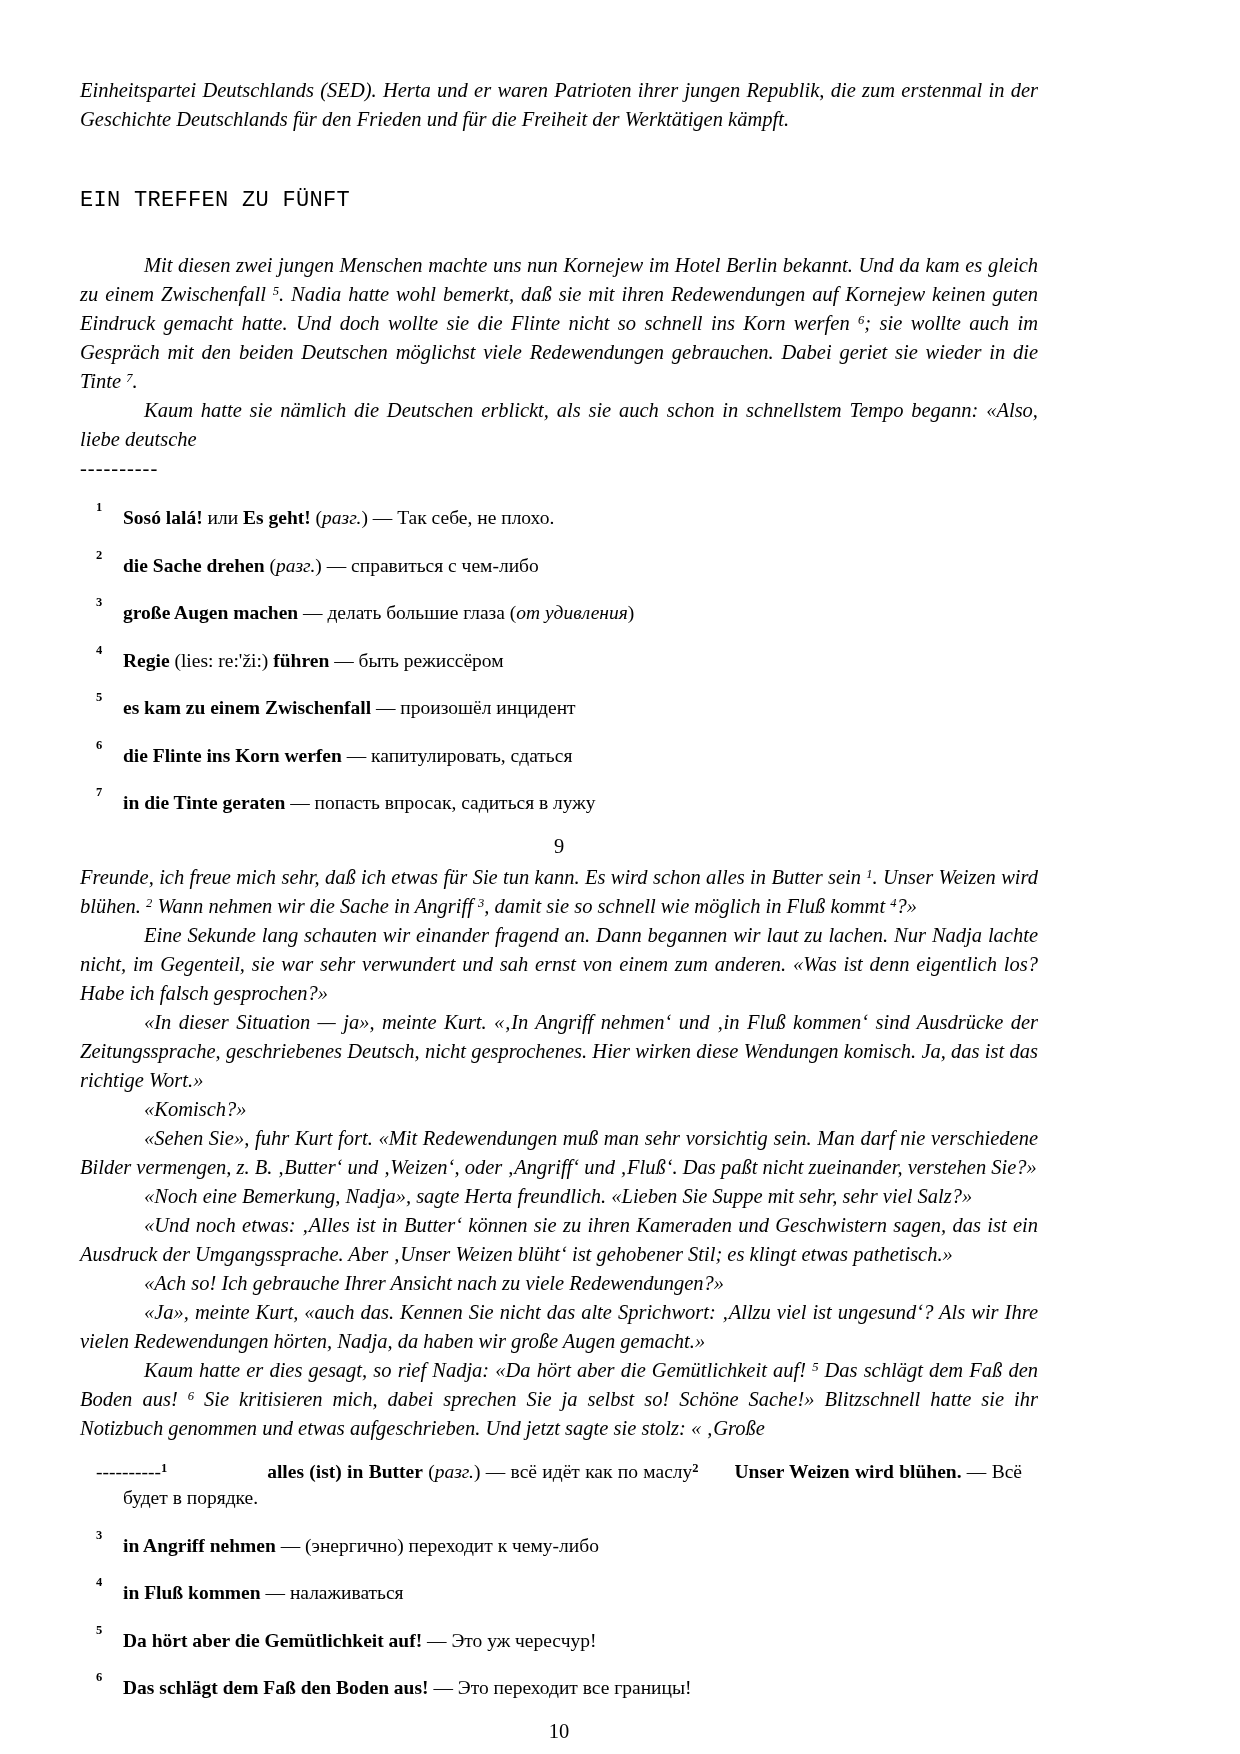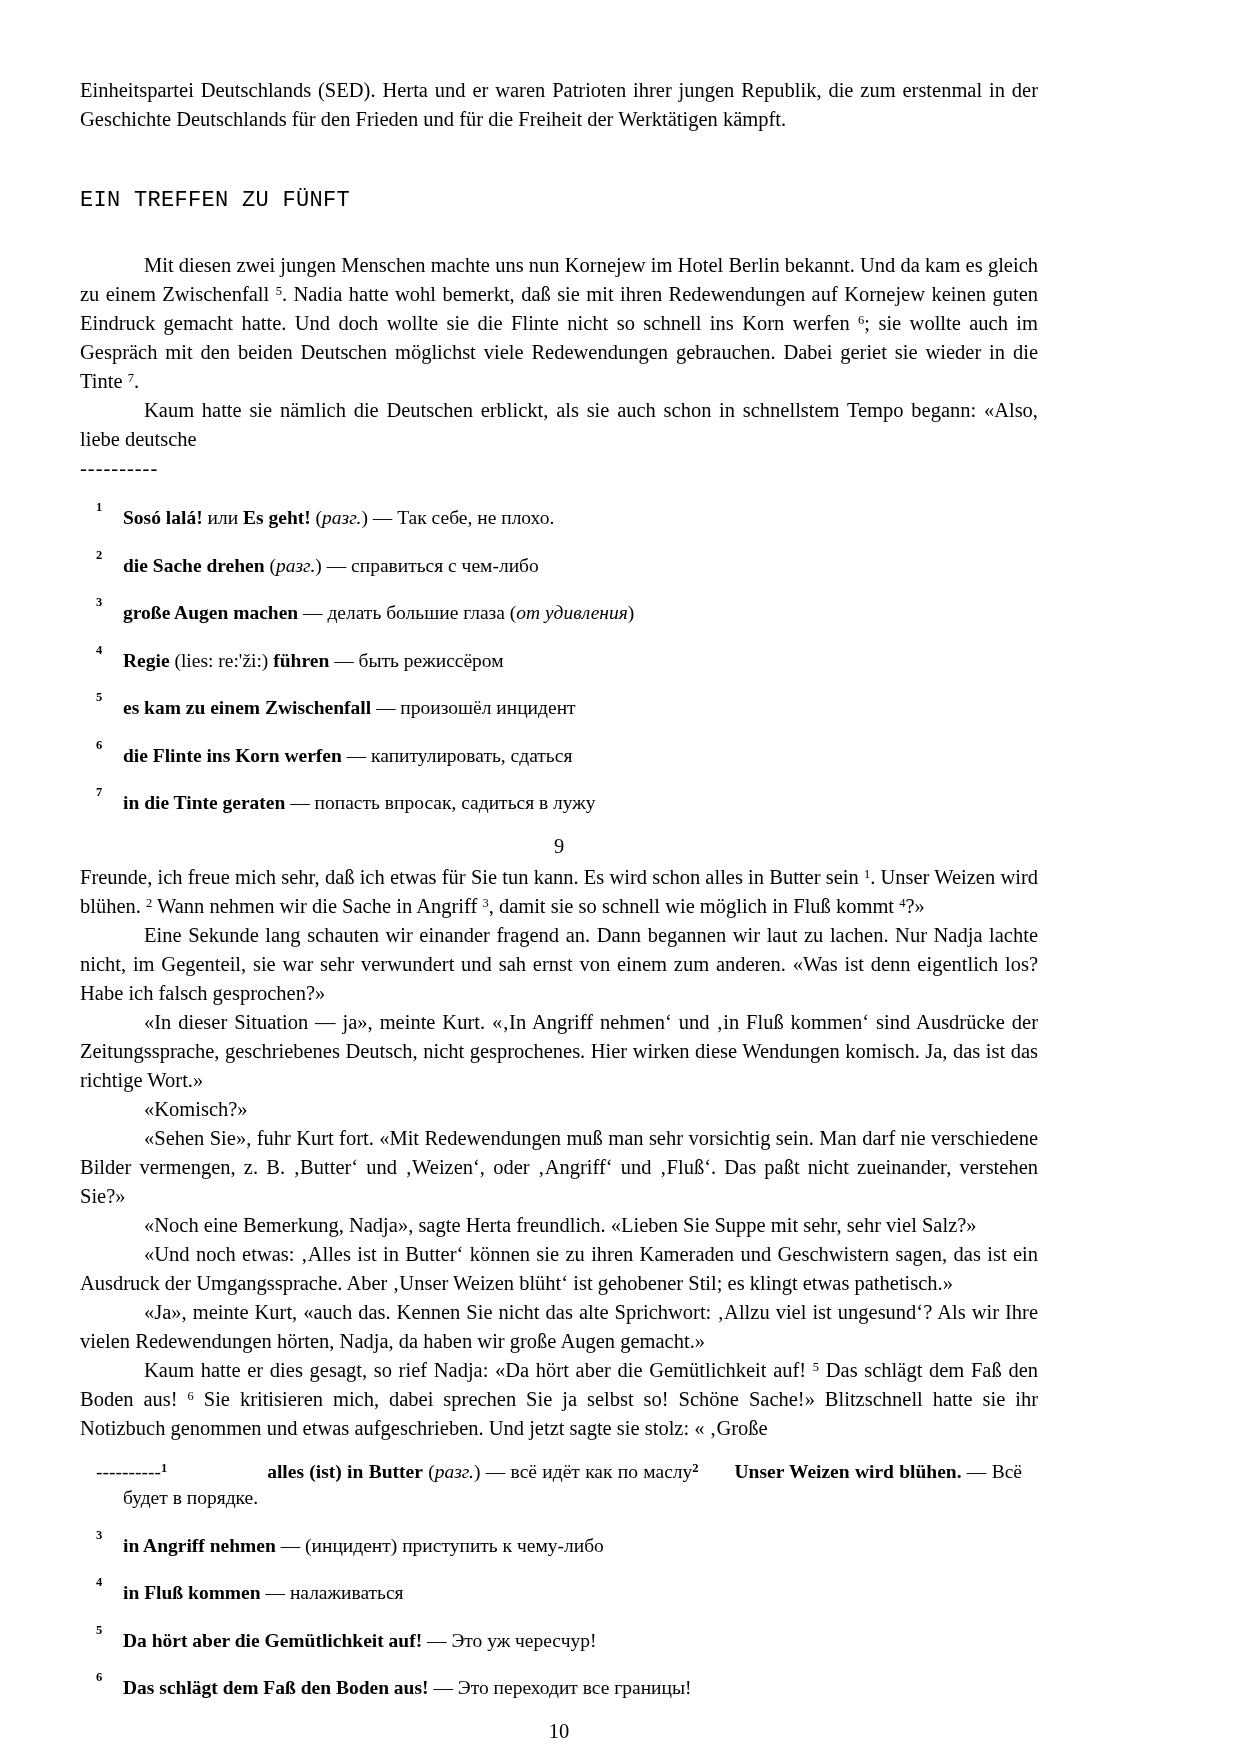--- a/index.html
+++ b/index.html
@@ -10,21 +10,21 @@
     height: 1754px;
     margin: 0 auto;
     background: #ffffff;
     color: #000000;
     font-family: "Liberation Serif", serif;
     font-size: 20.5px;
     line-height: 29px;
     padding: 76px 202px 40px 80px;
     overflow: hidden;
   }
-  .para { margin: 0; text-align: justify; }
+  .para { margin: 0; text-align: justify; font-style: italic; }
   .para.indent { text-indent: 64px; }
   .heading {
     font-family: Liberation Mono, monospace;
     font-weight: 400;
     font-size: 22px;
     letter-spacing: 0.3px;
     margin: 52px 0 36px 0;
   }
   .sep { margin: 0; letter-spacing: 1px; }
   .footnote, .footnote-run {
@@ -74,22 +74,23 @@
       <div class="footnote"><sup class="fn-marker">6</sup><span><span class="b">die Flinte ins Korn werfen</span><span> — капитулировать, сдаться</span></span></div>
       <div class="footnote"><sup class="fn-marker">7</sup><span><span class="b">in die Tinte geraten</span><span> — попасть впросак, садиться в лужу</span></span></div>
       <div class="pagenum">9</div>
       <p class="para"><span>Freunde, ich freue mich sehr, daß ich etwas für Sie tun kann. Es wird schon alles in Butter sein </span><sup class="ref">1</sup><span>. Unser Weizen wird blühen. </span><sup class="ref">2</sup><span> Wann nehmen wir die Sache in Angriff </span><sup class="ref">3</sup><span>, damit sie so schnell wie möglich in Fluß kommt </span><sup class="ref">4</sup><span>?»</span></p>
       <p class="para indent"><span>Eine Sekunde lang schauten wir einander fragend an. Dann begannen wir laut zu lachen. Nur Nadja lachte nicht, im Gegenteil, sie war sehr verwundert und sah ernst von einem zum anderen. «Was ist denn eigentlich los? Habe ich falsch gesprochen?»</span></p>
       <p class="para indent"><span>«In dieser Situation — ja», meinte Kurt. «‚In Angriff nehmen‘ und ‚in Fluß kommen‘ sind Ausdrücke der Zeitungssprache, geschriebenes Deutsch, nicht gesprochenes. Hier wirken diese Wendungen komisch. Ja, das ist das richtige Wort.»</span></p>
       <p class="para indent"><span>«Komisch?»</span></p>
       <p class="para indent"><span>«Sehen Sie», fuhr Kurt fort. «Mit Redewendungen muß man sehr vorsichtig sein. Man darf nie verschiedene Bilder vermengen, z. B. ‚Butter‘ und ‚Weizen‘, oder ‚Angriff‘ und ‚Fluß‘. Das paßt nicht zueinander, verstehen Sie?»</span></p>
       <p class="para indent"><span>«Noch eine Bemerkung, Nadja», sagte Herta freundlich. «Lieben Sie Suppe mit sehr, sehr viel Salz?»</span></p>
       <p class="para indent"><span>«Und noch etwas: ‚Alles ist in Butter‘ können sie zu ihren Kameraden und Geschwistern sagen, das ist ein Ausdruck der Umgangssprache. Aber ‚Unser Weizen blüht‘ ist gehobener Stil; es klingt etwas pathetisch.»</span></p>
+      <p class="para indent"><span>«Ach so! Ich gebrauche Ihrer Ansicht nach zu viele Redewendungen?»</span></p>
       <p class="para indent"><span>«Ja», meinte Kurt, «auch das. Kennen Sie nicht das alte Sprichwort: ‚Allzu viel ist ungesund‘? Als wir Ihre vielen Redewendungen hörten, Nadja, da haben wir große Augen gemacht.»</span></p>
       <p class="para indent"><span>Kaum hatte er dies gesagt, so rief Nadja: «Da hört aber die Gemütlichkeit auf! </span><sup class="ref">5</sup><span> Das schlägt dem Faß den Boden aus! </span><sup class="ref">6</sup><span> Sie kritisieren mich, dabei sprechen Sie ja selbst so! Schöne Sache!» Blitzschnell hatte sie ihr Notizbuch genommen und etwas aufgeschrieben. Und jetzt sagte sie stolz: « ‚Große</span></p>
       <div class="footnote-run"><span>----------</span><sup class="ref b">1</sup><span class="gap" style="width: 100px;"></span><span class="b">alles (ist) in Butter</span><span> (</span><span class="i">разг.</span><span>) — всё идёт как по маслу</span><sup class="ref b">2</sup><span class="gap" style="width: 36px;"></span><span class="b">Unser Weizen wird blühen.</span><span> — Всё будет в порядке.</span></div>
-      <div class="footnote"><sup class="fn-marker">3</sup><span><span class="b">in Angriff nehmen</span><span> — (инцидент) приступить к чему-либо</span></span></div>
+      <div class="footnote"><sup class="fn-marker">3</sup><span><span class="b">in Angriff nehmen</span><span> — (энергично) переходит к чему-либо</span></span></div>
       <div class="footnote"><sup class="fn-marker">4</sup><span><span class="b">in Fluß kommen</span><span> — налаживаться</span></span></div>
       <div class="footnote"><sup class="fn-marker">5</sup><span><span class="b">Da hört aber die Gemütlichkeit auf!</span><span> — Это уж чересчур!</span></span></div>
       <div class="footnote"><sup class="fn-marker">6</sup><span><span class="b">Das schlägt dem Faß den Boden aus!</span><span> — Это переходит все границы!</span></span></div>
       <div class="pagenum">10</div>
     </div>
 </div>
 
 </body></html>

